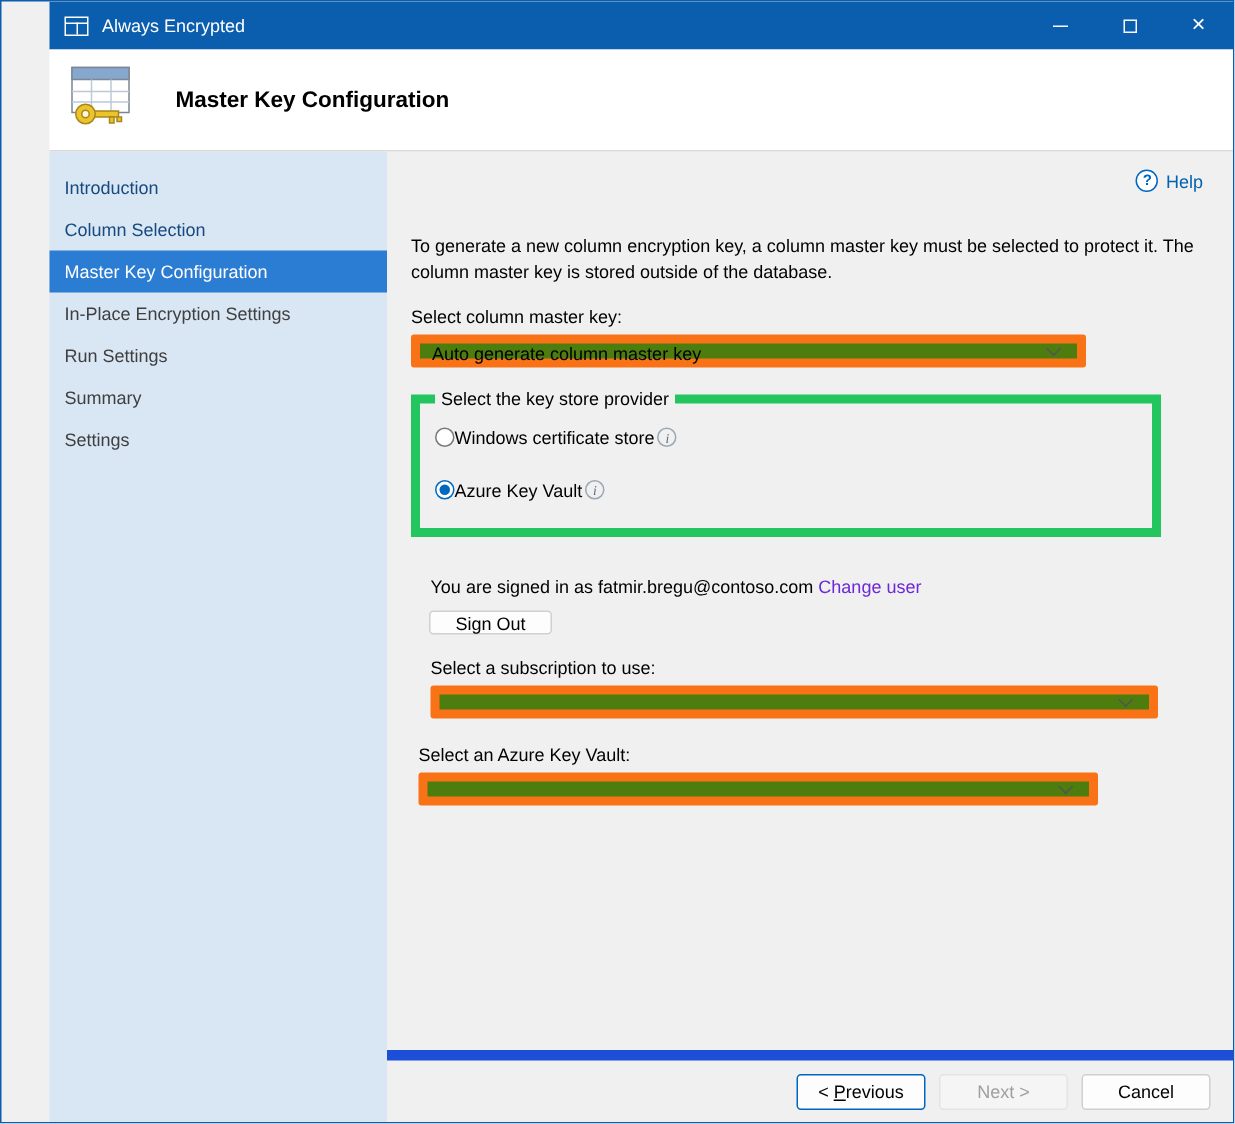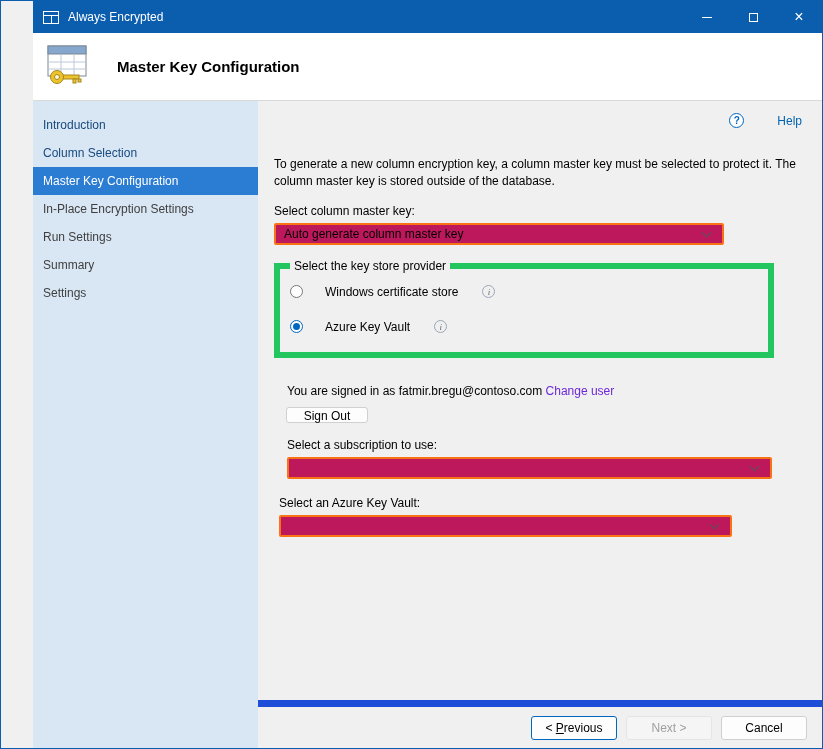--- a/index.html
+++ b/index.html
@@ -62,49 +62,49 @@
   .content { flex:1; padding:12px 20px 0 16px; overflow:hidden; }
 
   
   .help-row { display:flex; justify-content:flex-end; align-items:center; gap:5px; }
   .help-icon {
     width:15px; height:15px; border-radius:50%;
     border:1px solid #0067c0; background:#fff; color:#0067c0;
     font-size:10px; font-weight:bold;
     display:flex; align-items:center; justify-content:center;
   }
-  .help-link { color:#0063b1; font-size:12px; text-decoration:none; cursor:pointer;margin-left:28px; }
+  .help-link { color:#0063b1; font-size:12px; text-decoration:none; cursor:pointer; }
 
   .intro { margin:28px 0 0; font-size:12px; line-height:1.45; max-width:527px; color:#000; }
   .field-label { font-size:12px; margin-top:13px; color:#000; }
 
   .combo {
-    height:22px; background:#be185d;
-    border:2px solid #f97316; border-radius:2px;
-    display:flex; align-items:center; justify-content:space-between;
+    height:22px; background:#4d7c0f;
+    border:6px solid #f97316; border-radius:2px;
+    display:flex; align-items:flex-start; justify-content:space-between;
     padding-left:8px; font-size:12px; color:#000; cursor:default;
   }
   .combo-master { width:450px; margin-top:5px; }
   .combo-sub    { width:485px; margin:5px 0 0 13px; }
   .combo-vault  { width:453px; margin:5px 0 0 5px; }
   .chevron { width:10px; height:10px; position:relative; margin-right:10px; flex:0 0 10px; }
   .chevron::before {
     content:""; position:absolute; left:1px; top:0;
     width:6px; height:6px;
     border-right:1.5px solid #555; border-bottom:1.5px solid #555;
     transform:rotate(45deg);
   }
 
   .groupbox {
     width:500px; margin:14px 0 0;
     border:6px solid #22c55e;
     padding:2px 10px 18px;
   }
   .groupbox legend { font-size:12px; padding:0 4px; margin-left:0; color:#000; }
-  .radio-row { display:flex; align-items:center; gap:22px; margin-top:10px; }
+  .radio-row { display:flex; align-items:center; gap:0; margin-top:10px; }
   .radio-row + .radio-row { margin-top:21px; }
   .radio {
     width:13px; height:13px; border-radius:50%;
     background:#fff; border:1px solid #75797c;
     position:relative; flex:0 0 13px;
   }
   .radio.checked { border-color:#0067c0; }
   .radio.checked::after {
     content:""; position:absolute; left:50%; top:50%;
     width:7px; height:7px; margin:-3.5px 0 0 -3.5px;

